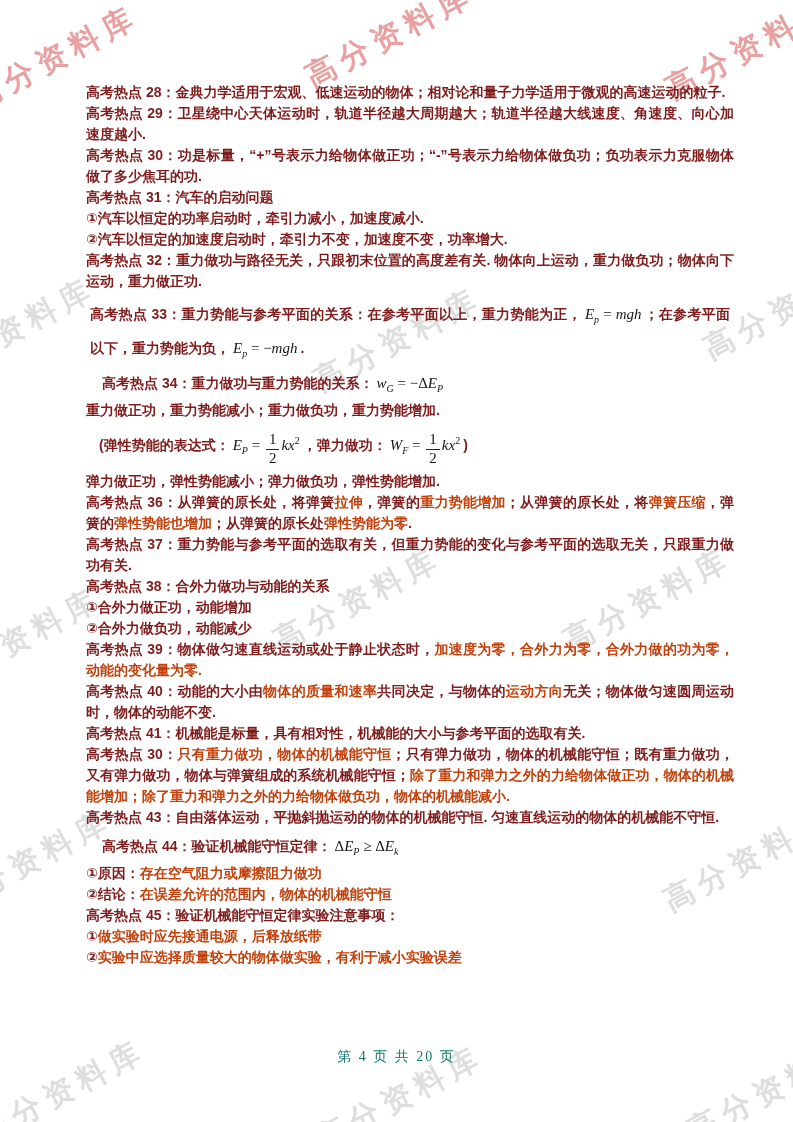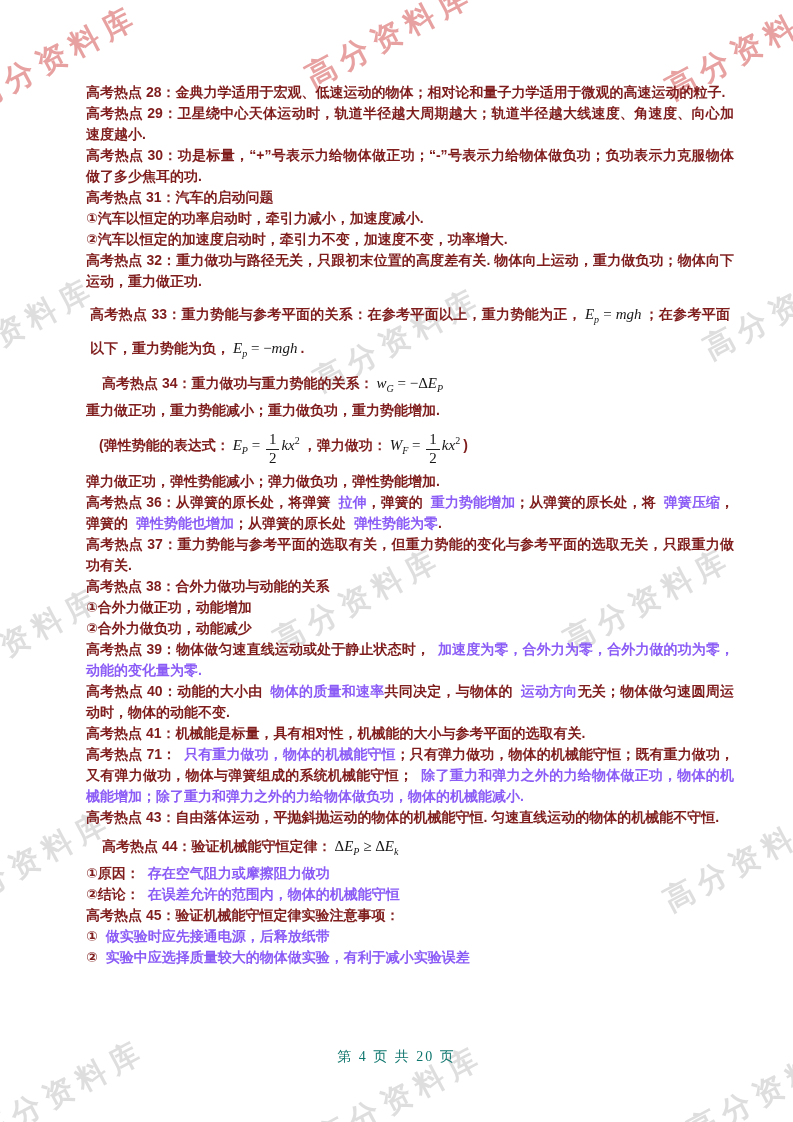--- a/index.html
+++ b/index.html
@@ -7,21 +7,21 @@
         font-family:"Liberation Sans","DejaVu Sans",sans-serif;}
   
   .wm{position:absolute;white-space:nowrap;font-weight:bold;font-size:30px;letter-spacing:7px;
       transform:translate(-50%,-50%) rotate(-28deg);pointer-events:none;user-select:none;}
   .wm.pink{color:rgba(224,130,130,0.75);}
   .wm.gray{color:rgba(168,168,168,0.38);}
   
   .content{position:absolute;left:86px;top:82px;width:648px;font-size:14px;font-weight:bold;
            color:#161616;line-height:21px;text-align:justify;}
   .ln{margin:0;}
-  .red{color:#8b5cf6;margin-left:8px;}
+  .red{color:#c2410c;}
   .blk{color:#7f1d1d;}
   .roomy{line-height:34px;margin:5px 4px 4px;}
   .fline{margin:8px 16px 6px;}
   .fracline{margin:4px 8px 4px;padding-left:5px;line-height:40px;}
   
   .math{font-family:"Liberation Serif","DejaVu Serif",serif;font-weight:normal;font-size:15px;
         padding:0 3px;white-space:nowrap;}
   .mit{font-style:italic;}
   .math sub{font-size:10px;font-style:italic;line-height:0;}
   .math sup{font-size:10px;line-height:0;}
@@ -67,21 +67,21 @@
     <p class="ln fracline"><span class="blk">(弹性势能的表达式：</span><span class="math"><span class="mit">E</span><sub>P</sub><span> = </span><span class="frac"><span class="num">1</span><span class="den">2</span></span><span class="mit">kx</span><sup>2</sup></span><span class="blk">，弹力做功：</span><span class="math"><span class="mit">W</span><sub>F</sub><span> = </span><span class="frac"><span class="num">1</span><span class="den">2</span></span><span class="mit">kx</span><sup>2</sup></span><span class="blk">)</span></p>
     <p class="ln"><span class="blk">弹力做正功，弹性势能减小；弹力做负功，弹性势能增加.</span></p>
     <p class="ln"><span class="blk">高考热点 36：从弹簧的原长处，将弹簧</span><span class="red">拉伸</span><span class="blk">，弹簧的</span><span class="red">重力势能增加</span><span class="blk">；从弹簧的原长处，将</span><span class="red">弹簧压缩</span><span class="blk">，弹簧的</span><span class="red">弹性势能也增加</span><span class="blk">；从弹簧的原长处</span><span class="red">弹性势能为零</span><span class="blk">.</span></p>
     <p class="ln"><span class="blk">高考热点 37：重力势能与参考平面的选取有关，但重力势能的变化与参考平面的选取无关，只跟重力做功有关.</span></p>
     <p class="ln"><span class="blk">高考热点 38：合外力做功与动能的关系</span></p>
     <p class="ln"><span class="blk">①合外力做正功，动能增加</span></p>
     <p class="ln"><span class="blk">②合外力做负功，动能减少</span></p>
     <p class="ln"><span class="blk">高考热点 39：物体做匀速直线运动或处于静止状态时，</span><span class="red">加速度为零，合外力为零，合外力做的功为零，动能的变化量为零.</span></p>
     <p class="ln"><span class="blk">高考热点 40：动能的大小由</span><span class="red">物体的质量和速率</span><span class="blk">共同决定，与物体的</span><span class="red">运动方向</span><span class="blk">无关；物体做匀速圆周运动时，物体的动能不变.</span></p>
     <p class="ln"><span class="blk">高考热点 41：机械能是标量，具有相对性，机械能的大小与参考平面的选取有关.</span></p>
-    <p class="ln"><span class="blk">高考热点 71：</span><span class="red">只有重力做功，物体的机械能守恒</span><span class="blk">；只有弹力做功，物体的机械能守恒；既有重力做功，又有弹力做功，物体与弹簧组成的系统机械能守恒；</span><span class="red">除了重力和弹力之外的力给物体做正功，物体的机械能增加；除了重力和弹力之外的力给物体做负功，物体的机械能减小.</span></p>
+    <p class="ln"><span class="blk">高考热点 30：</span><span class="red">只有重力做功，物体的机械能守恒</span><span class="blk">；只有弹力做功，物体的机械能守恒；既有重力做功，又有弹力做功，物体与弹簧组成的系统机械能守恒；</span><span class="red">除了重力和弹力之外的力给物体做正功，物体的机械能增加；除了重力和弹力之外的力给物体做负功，物体的机械能减小.</span></p>
     <p class="ln"><span class="blk">高考热点 43：自由落体运动，平抛斜抛运动的物体的机械能守恒. 匀速直线运动的物体的机械能不守恒.</span></p>
     <p class="ln fline"><span class="blk">高考热点 44：验证机械能守恒定律：</span><span class="math"><span>Δ</span><span class="mit">E</span><sub>P</sub><span> ≥ Δ</span><span class="mit">E</span><sub>k</sub></span></p>
     <p class="ln"><span class="blk">①原因：</span><span class="red">存在空气阻力或摩擦阻力做功</span></p>
     <p class="ln"><span class="blk">②结论：</span><span class="red">在误差允许的范围内，物体的机械能守恒</span></p>
     <p class="ln"><span class="blk">高考热点 45：验证机械能守恒定律实验注意事项：</span></p>
     <p class="ln"><span class="blk">①</span><span class="red">做实验时应先接通电源，后释放纸带</span></p>
     <p class="ln"><span class="blk">②</span><span class="red">实验中应选择质量较大的物体做实验，有利于减小实验误差</span></p>
   </div>
 
   <div class="footer">第 4 页 共 20 页</div>

